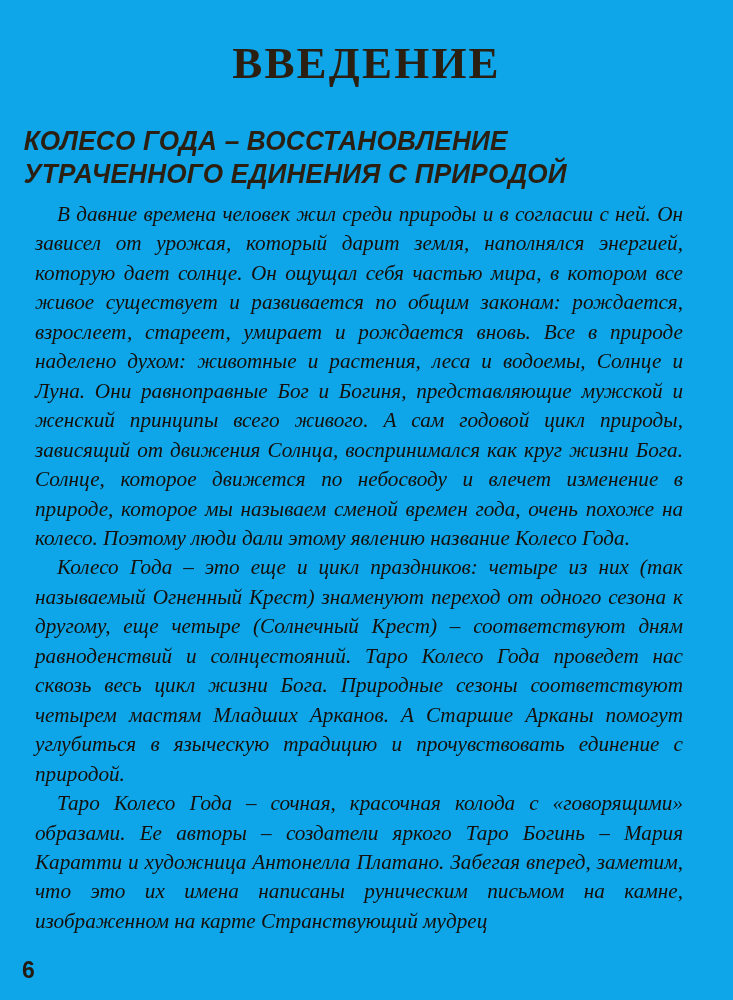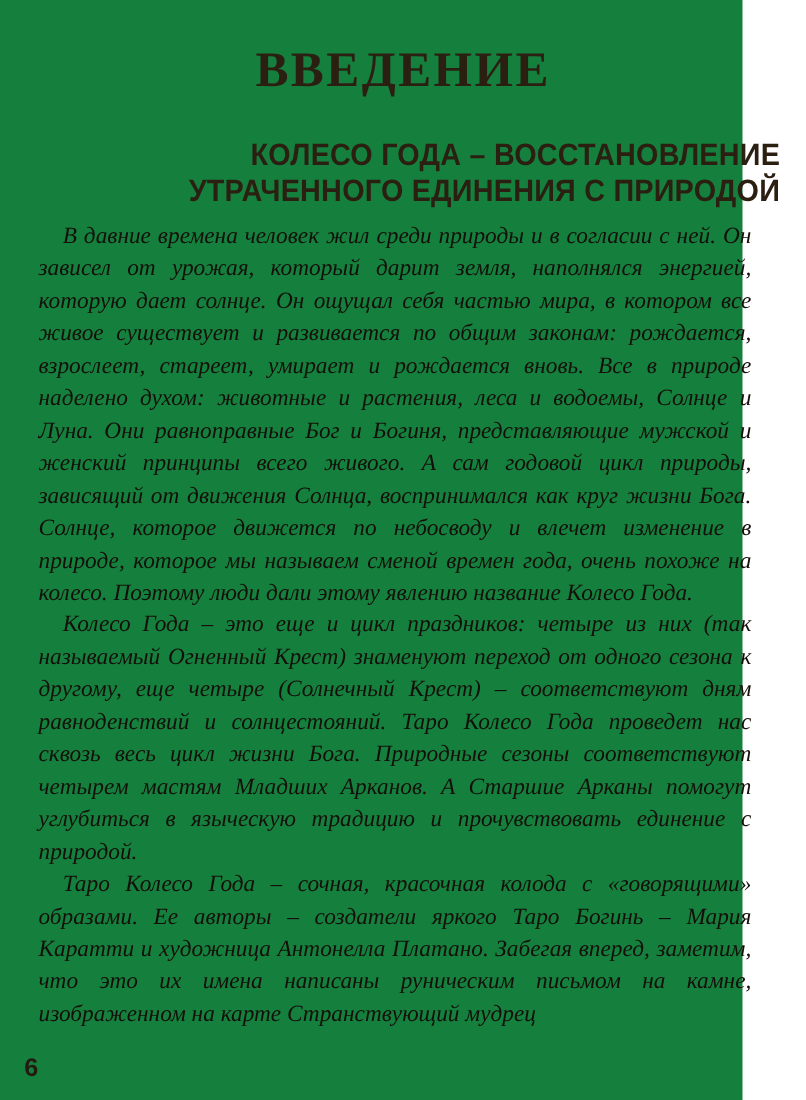--- a/index.html
+++ b/index.html
@@ -13,23 +13,23 @@
     position: relative;
     overflow: hidden;
     font-family: "Liberation Serif", "DejaVu Serif", serif;
     color: #140f0a;
     -webkit-font-smoothing: antialiased;
   }
 
   .page {
     position: absolute;
     inset: 0;
-    width: 675px;
+    width: 733px;
     height: 1000px;
-    background: #15803d;
+    background: #0ea5e9;
   }
 
   
   .chapter-title {
     position: absolute;
     top: 8px;
     left: 0;
     width: 733px;
     text-align: center;
     font-family: "Liberation Serif", "DejaVu Serif", serif;
@@ -40,22 +40,23 @@
     line-height: 1.15;
     white-space: nowrap;
   }
 
   
   .section-subtitle {
     position: absolute;
     top: 104px;
     left: 0;
     width: 733px;
-    text-align: right;
+    text-align: left;
     color: #2b1f12;
+    font-style: italic;
   }
   .section-subtitle .sub-line {
     display: block;
     font-family: "Liberation Sans Narrow", "Liberation Sans", "DejaVu Sans", sans-serif;
     font-weight: bold;
     font-size: 28px;
     line-height: 33px;
     letter-spacing: 0.2px;
     transform: scaleX(0.935);
     transform-origin: center center;

